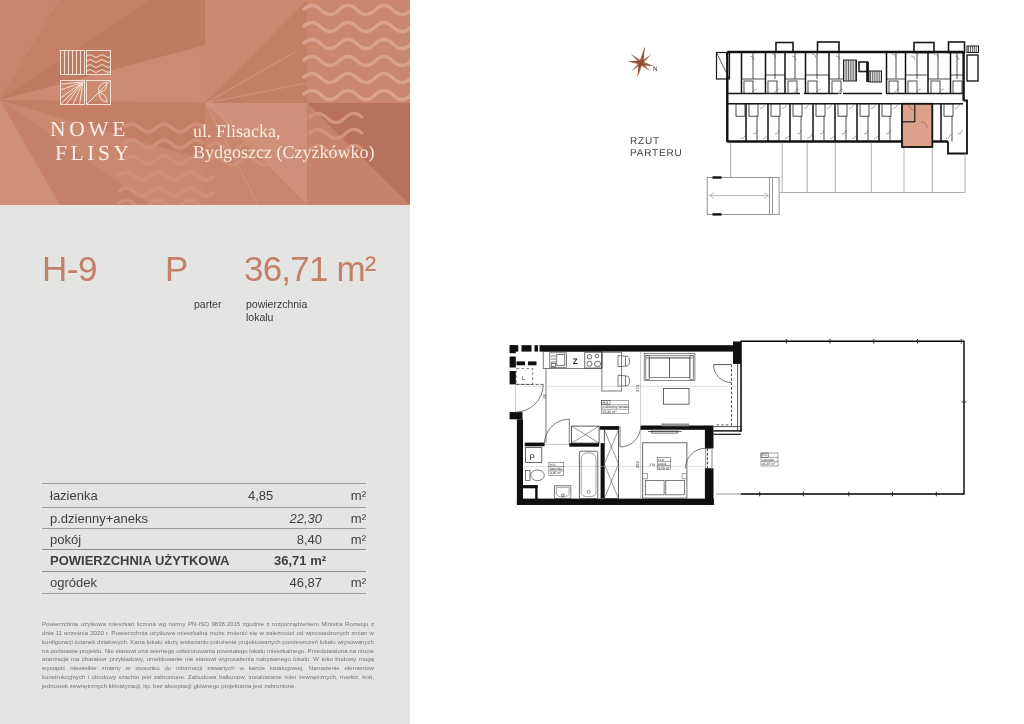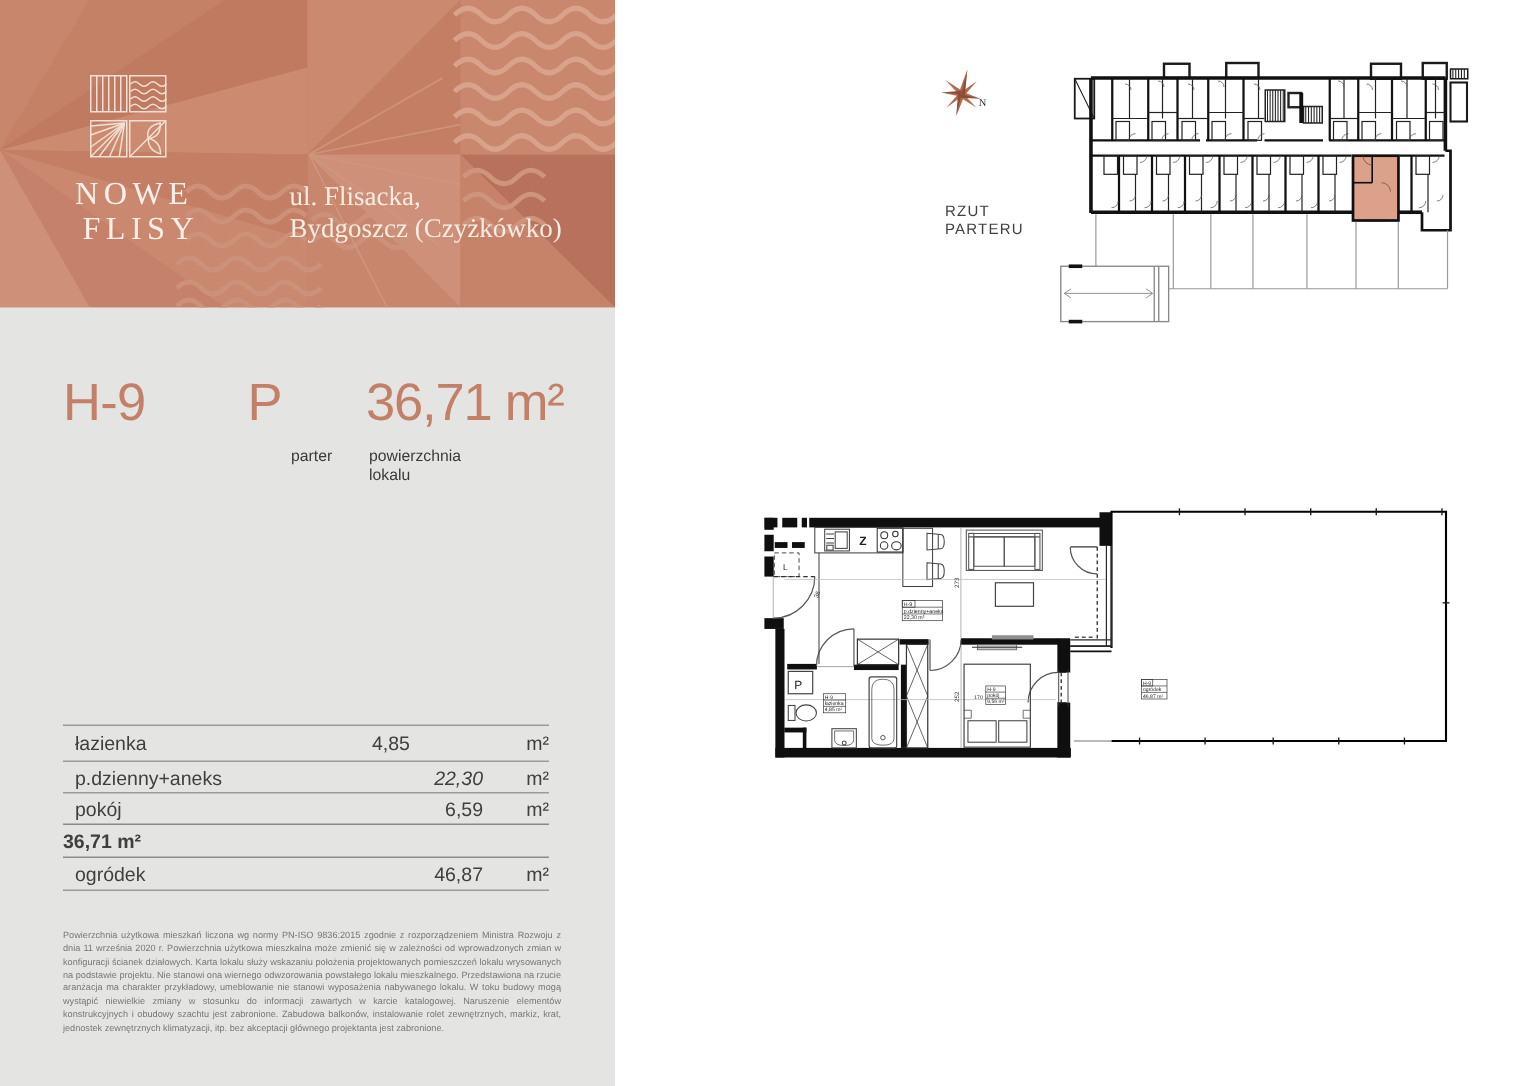--- a/index.html
+++ b/index.html
@@ -120,24 +120,25 @@
       <span style="width:74px;text-align:left;">4,85</span>
       <span style="width:44px;text-align:right;">m²</span>
   </div>
   <div style="border-top:1px solid #9a9a9a;height:20px;display:flex;align-items:center;">
     <span style="padding-left:8px;flex:1;">p.dzienny+aneks</span>
       <span style="width:74px;text-align:right;font-style:italic;">22,30</span>
       <span style="width:44px;text-align:right;">m²</span>
   </div>
   <div style="border-top:1px solid #9a9a9a;height:20px;display:flex;align-items:center;">
     <span style="padding-left:8px;flex:1;">pokój</span>
-      <span style="width:74px;text-align:right;">6,59</span>
+      <span style="width:74px;text-align:right;">8,40</span>
       <span style="width:44px;text-align:right;">m²</span>
   </div>
   <div style="border-top:1.5px solid #8a8a8a;height:20.5px;display:flex;align-items:center;font-weight:700;">
+    <span style="padding-left:8px;flex:1;">POWIERZCHNIA UŻYTKOWA</span>
       <span style="width:92px;text-align:left;">36,71 m²</span>
   </div>
   <div style="border-top:1.5px solid #8a8a8a;height:21px;display:flex;align-items:center;">
     <span style="padding-left:8px;flex:1;">ogródek</span>
       <span style="width:74px;text-align:right;">46,87</span>
       <span style="width:44px;text-align:right;">m²</span>
   </div>
   <div style="border-top:1px solid #9a9a9a;height:0;"></div>
 </div>
 

